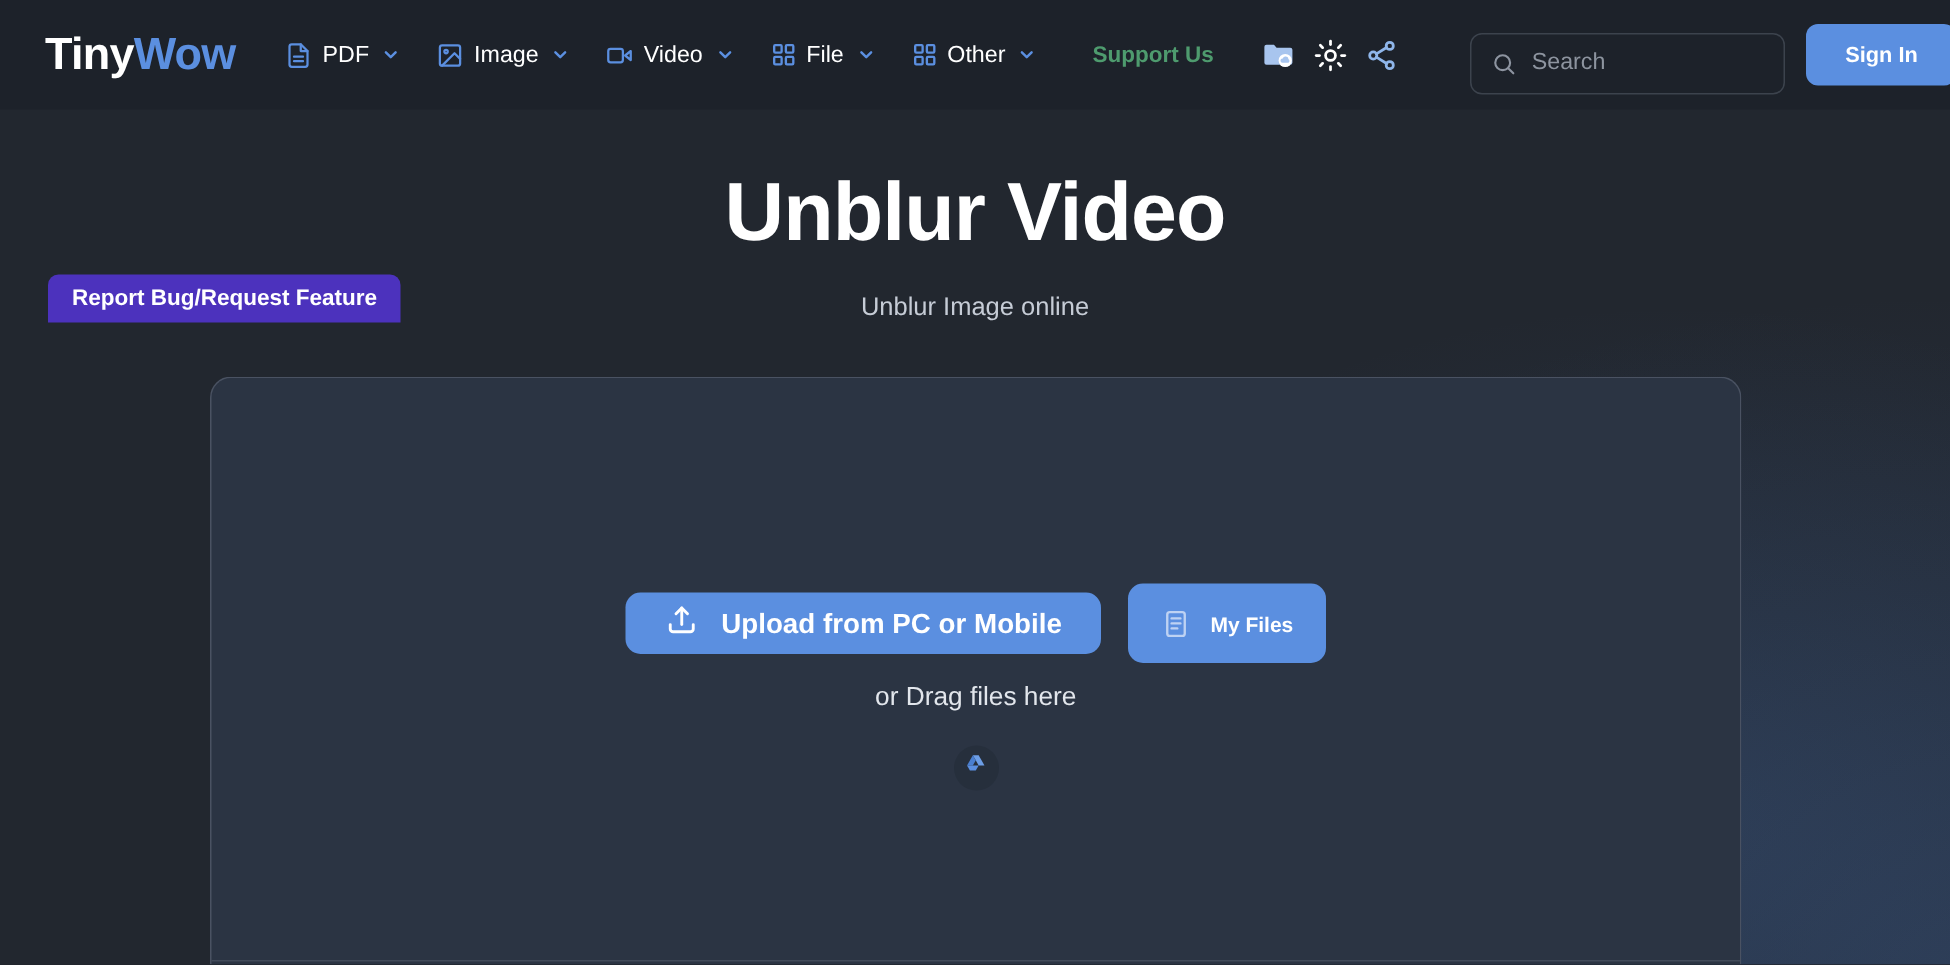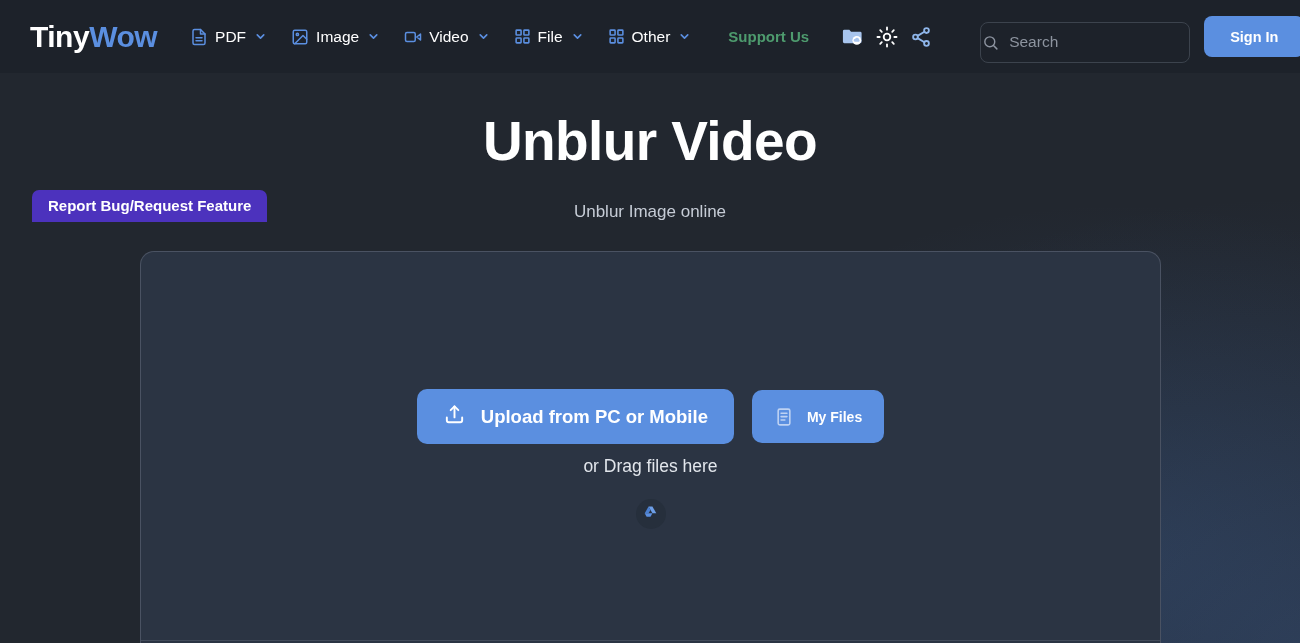--- a/index.html
+++ b/index.html
@@ -91,21 +91,21 @@
   .util-icon { cursor: pointer; display: flex; align-items: center; justify-content: center; }
 
   .search-wrap {
     margin-left: 16px;
     width: 210px;
     height: 41px;
     border: 1px solid #3c434d;
     border-radius: 8px;
     display: flex;
     align-items: center;
-    padding: 0 1px;
+    padding: 0 13px;
     gap: 10px;
     background: transparent;
     margin-top: 11px;
   }
   .search-wrap .sico { color: #8d94a0; display: flex; }
   .search-input {
     flex: 1;
     background: transparent;
     border: none;
     outline: none;
@@ -133,21 +133,21 @@
   
   .hero { text-align: center; padding-top: 38px; }
   .hero h1 {
     font-size: 55px;
     font-weight: 800;
     letter-spacing: -0.6px;
     color: #ffffff;
     line-height: 1.1;
   }
   .hero .sub {
-    margin-top: 30px;
+    margin-top: 23px;
     font-size: 17px;
     color: #c6ccd6;
     font-weight: 400;
   }
 
   
   .dropzone {
     position: absolute;
     left: 140px;
     top: 251px;
@@ -172,21 +172,21 @@
   .btn-row { display: flex; align-items: center; gap: 18px; }
 
   .btn-upload {
     display: flex;
     align-items: center;
     gap: 15px;
     background: #5b8fe0;
     color: #ffffff;
     border: none;
     border-radius: 10px;
-    height: 55px;
+    height: 41px;
     padding: 0 26px;
     font-size: 18.5px;
     font-weight: 700;
     font-family: "Liberation Sans", sans-serif;
     cursor: pointer;
     white-space: nowrap;
   }
 
   .btn-myfiles {
     display: flex;

